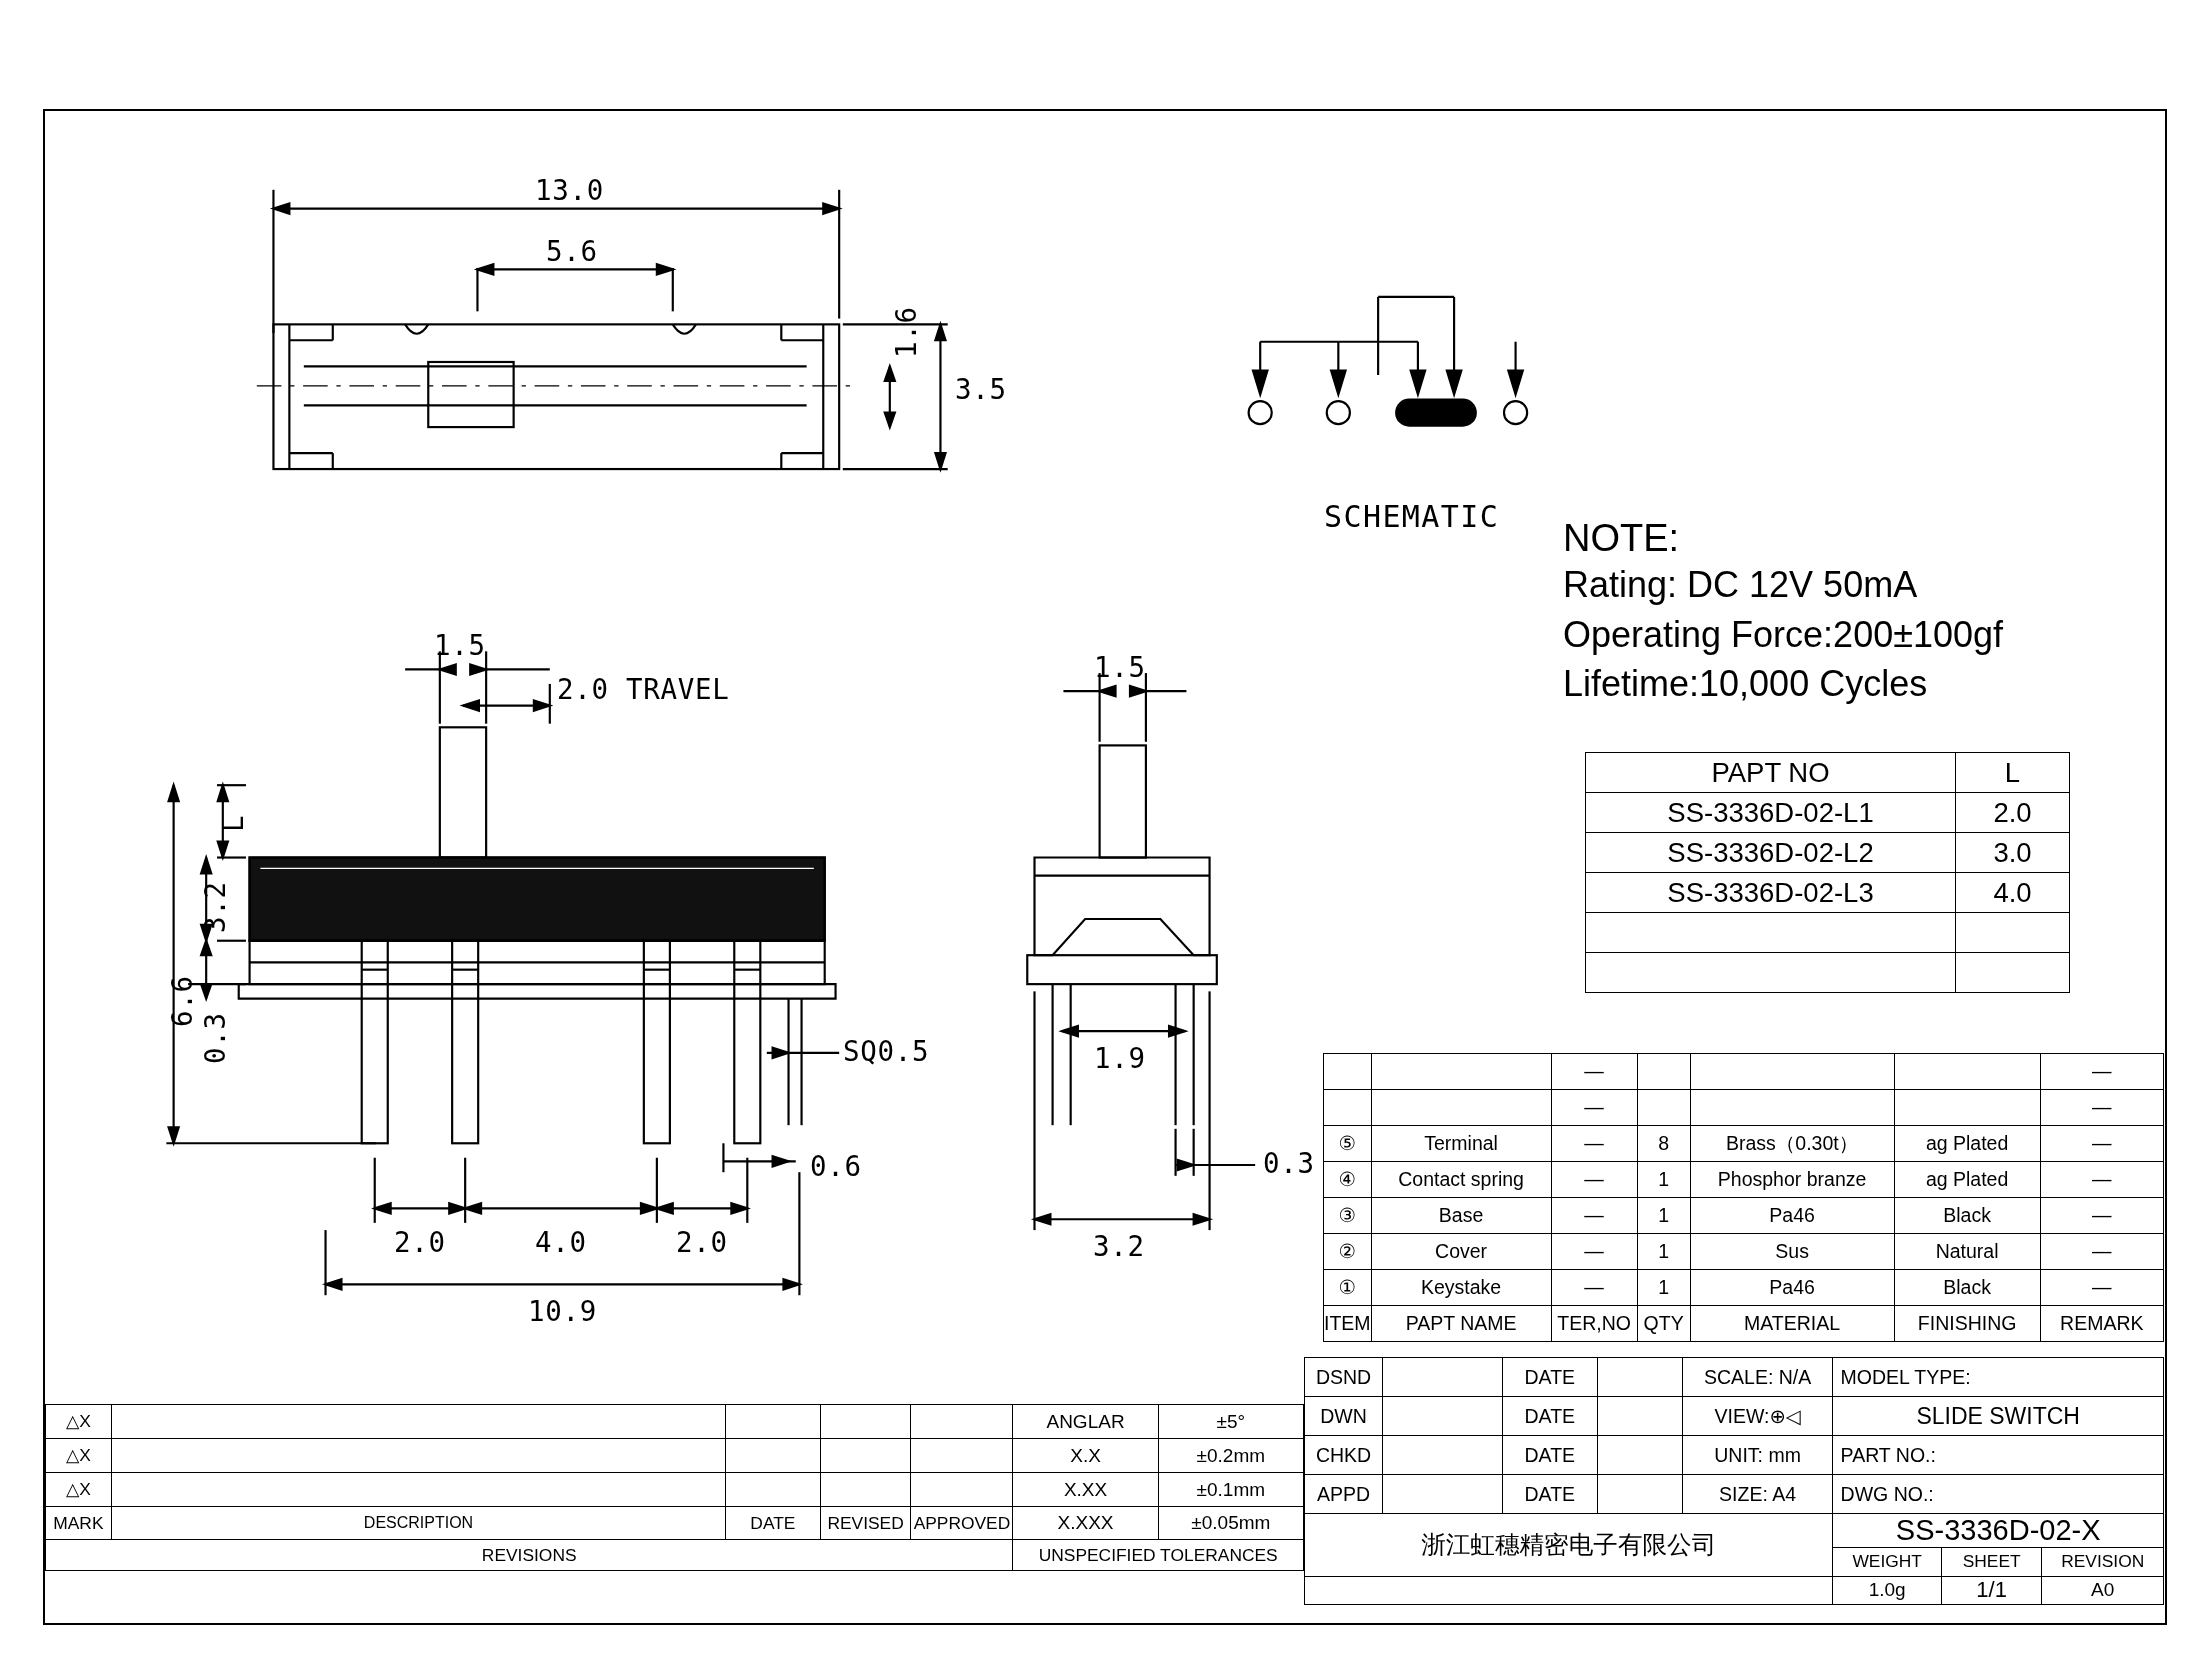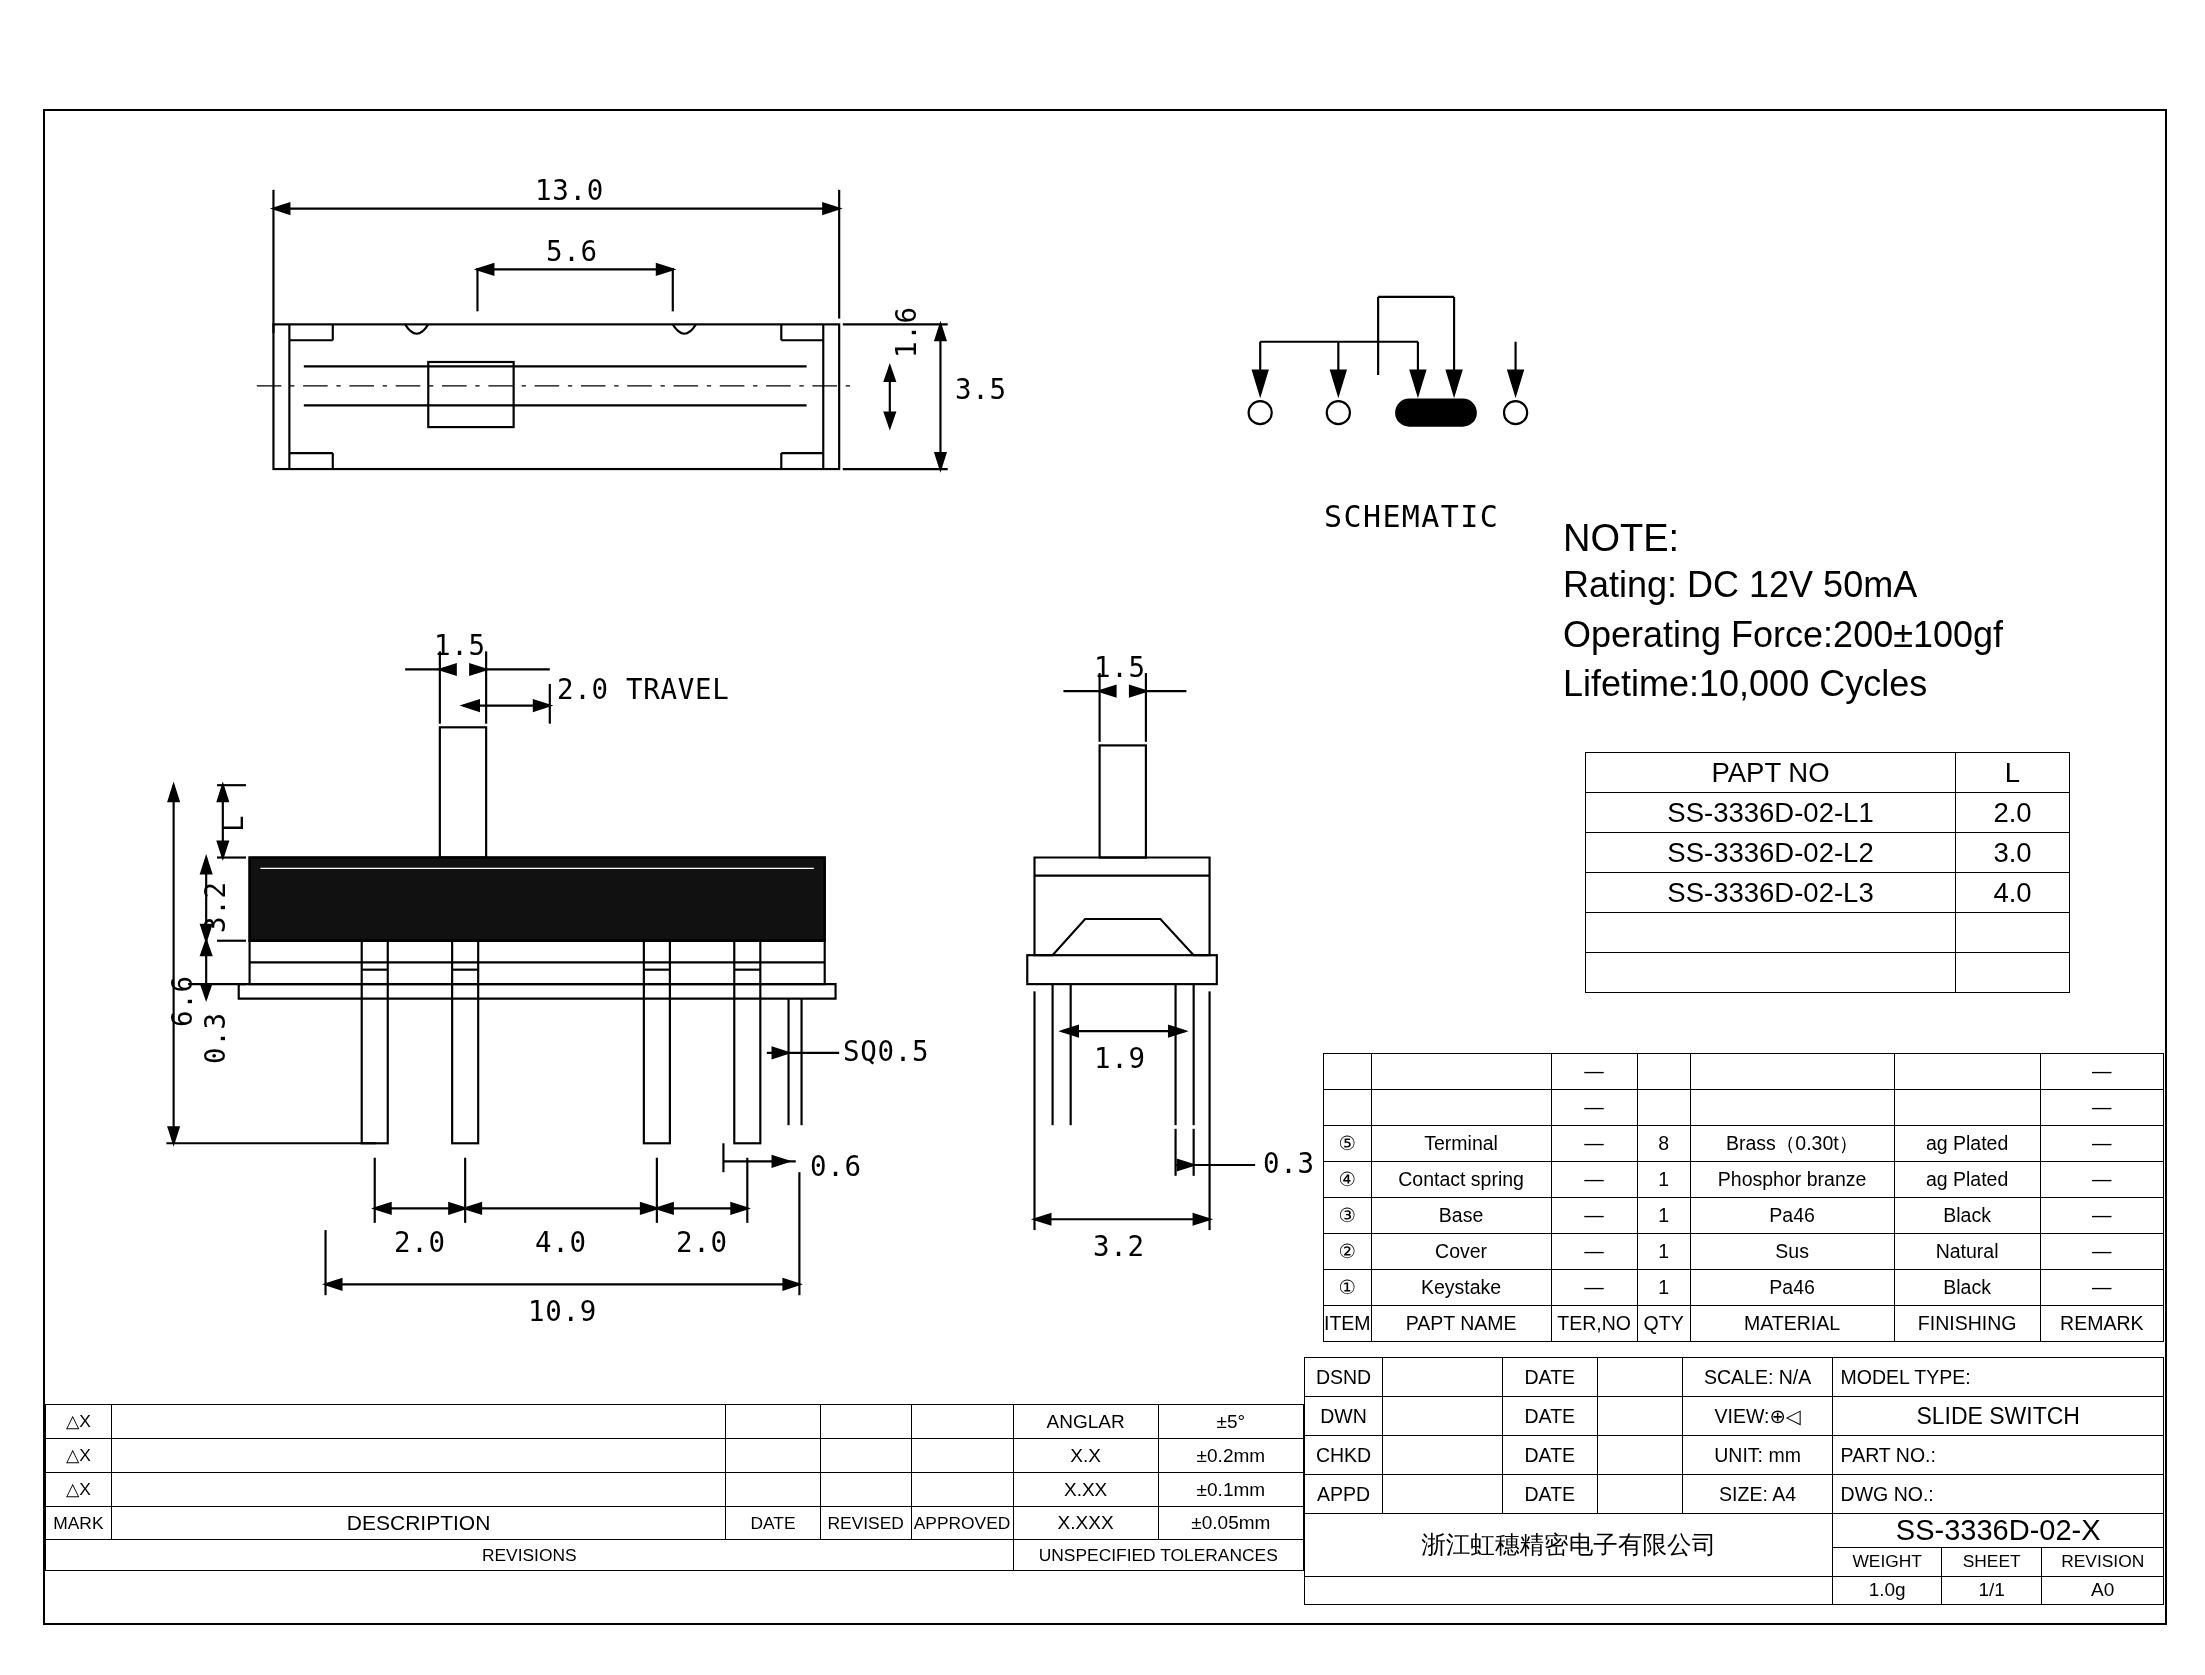--- a/index.html
+++ b/index.html
@@ -384,21 +384,21 @@
       <td style="height:33px;font-size:17.4px;">△X</td>
       <td></td>
       <td></td>
       <td></td>
       <td></td>
       <td style="font-size:19px;">X.XX</td>
       <td style="font-size:19px;">±0.1mm</td>
     </tr>
     <tr>
       <td style="height:32px;font-size:17.4px;">MARK</td>
-      <td style="font-size:21px;">DESCRIPTION</td>
+      <td style="font-size:16px;">DESCRIPTION</td>
       <td style="font-size:17.4px;">DATE</td>
       <td style="font-size:17.4px;">REVISED</td>
       <td style="font-size:17.4px;">APPROVED</td>
       <td style="font-size:19px;">X.XXX</td>
       <td style="font-size:19px;">±0.05mm</td>
     </tr>
     <tr>
       <td colspan="5" style="height:30px;font-size:17.4px;">REVISIONS</td>
       <td colspan="2" style="font-size:17.4px;">UNSPECIFIED TOLERANCES</td>
     </tr>
@@ -444,20 +444,20 @@
       <td colspan="3" style="font-size:29px;">SS-3336D-02-X</td>
     </tr>
     <tr>
       <td style="width:109px;height:27.5px;font-size:17.4px;">WEIGHT</td>
       <td style="width:101px;font-size:17.4px;">SHEET</td>
       <td style="width:122px;font-size:17.4px;">REVISION</td>
     </tr>
     <tr>
       <td colspan="5" style="height:27.5px;border-top:none;"></td>
       <td style="font-size:19px;">1.0g</td>
-      <td style="font-size:19px;">1/1</td>
+      <td style="font-size:22px;">1/1</td>
       <td style="font-size:19px;">A0</td>
     </tr>
   </tbody>
     </table>
 
 </div>
 
 
 </body></html>

